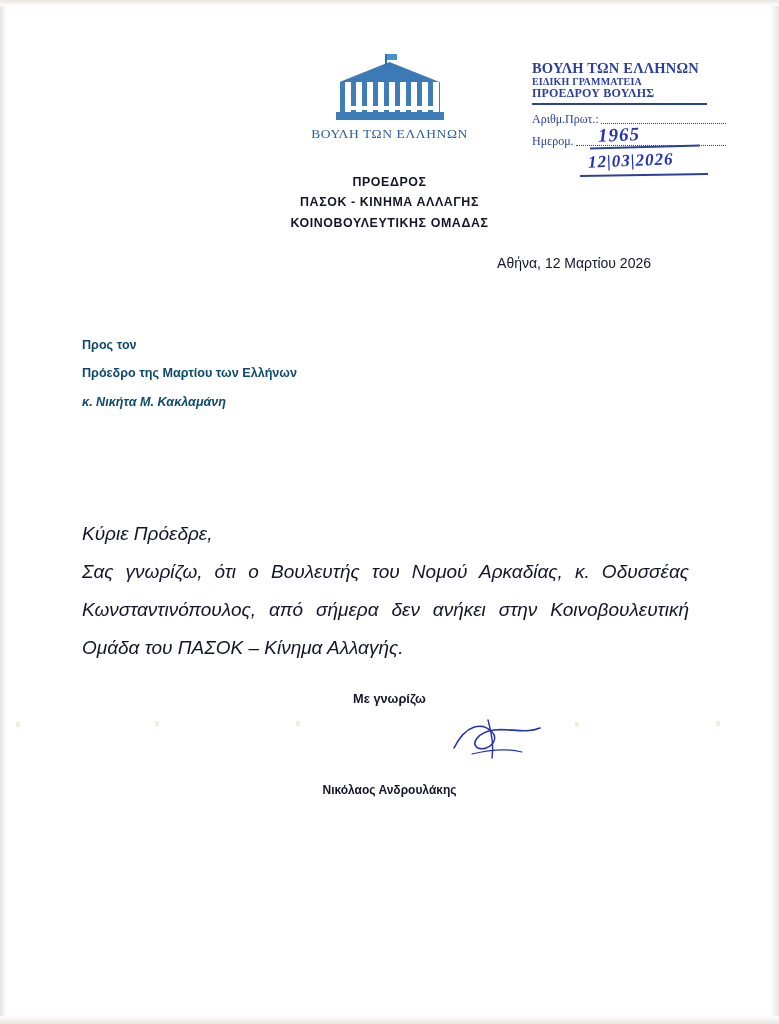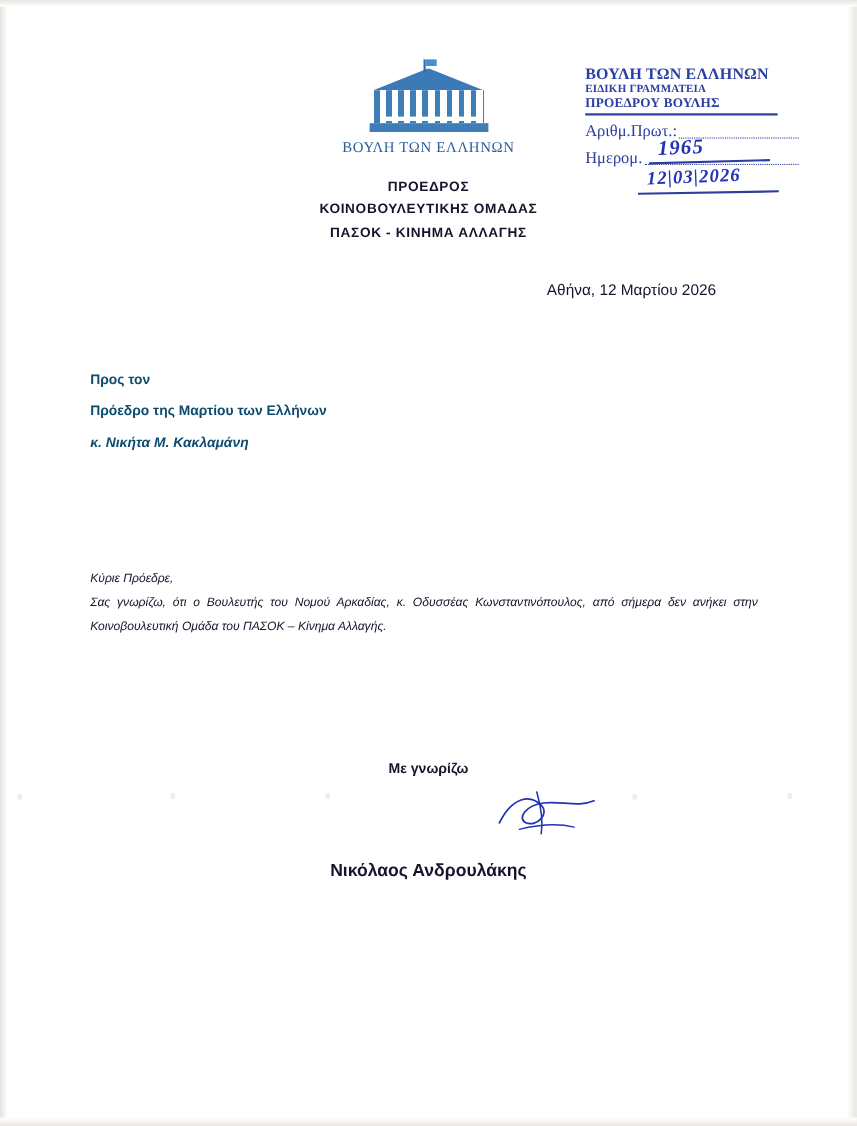--- a/index.html
+++ b/index.html
@@ -140,21 +140,21 @@
     height: 2px;
     background: #2b3fa0;
     margin-top: 2px;
     width: 175px;
   }
   .stamp-field {
     display: flex;
     align-items: flex-end;
     margin-top: 7px;
     font-family: "Liberation Serif", serif;
-    font-size: 15px;
+    font-size: 12px;
     color: #2b3fa0;
     text-align: center;
   }
   .stamp-field .lbl { white-space: nowrap; }
   .stamp-field .dots {
     flex: 1;
     border-bottom: 1px dotted #2b3fa0;
     margin: 0 2px 3px 2px;
     height: 1px;
   }
@@ -189,21 +189,21 @@
     left: 52px; top: 116px;
     width: 128px; height: 2px;
     background: #2b3fa0;
     transform: rotate(-1deg);
   }
 
   
   .title-block {
     position: absolute;
     left: 0; right: 0;
-    top: 160px;
+    top: 172px;
     text-align: center;
     color: #14142b;
     font-size: 12.4px;
     font-weight: bold;
     letter-spacing: 0.6px;
     line-height: 1.65;
   }
 
   
   .placedate {
@@ -226,21 +226,21 @@
     line-height: 2.25;
   }
   .addressee .ln3 { font-style: italic; }
 
   
   .body-text {
     position: absolute;
     left: 82px;
     top: 515px;
     width: 607px;
-    font-size: 11px;
+    font-size: 19px;
     color: #14142b;
     line-height: 2.0;
     font-style: italic;
   }
   .body-text p { margin: 0 0 0 0; }
   .body-text .just {
     text-align: justify;
     text-justify: inter-word;
   }
 
@@ -260,21 +260,21 @@
     top: 718px;
     width: 110px;
     height: 46px;
   }
   .signature svg { display: block; }
   .signer {
     position: absolute;
     left: 0; right: 0;
     top: 783px;
     text-align: center;
-    font-size: 16px;
+    font-size: 12px;
     font-weight: bold;
     color: #14142b;
   }
 
   
   .artifact {
     position: absolute;
     width: 4px;
     height: 5px;
     background: #f2e9d9;
@@ -317,22 +317,22 @@
       </div>
       <div class="handwrite hw-num">1965</div>
       <div class="stamp-underline-1"></div>
       <div class="handwrite hw-date">12|03|2026</div>
       <div class="stamp-underline-2"></div>
     </div>
   </div>
 
   <div class="title-block">
     <div>ΠΡΟΕΔΡΟΣ</div>
+    <div>ΠΑΣΟΚ - ΚΙΝΗΜΑ ΑΛΛΑΓΗΣ</div>
     <div>ΚΟΙΝΟΒΟΥΛΕΥΤΙΚΗΣ  ΟΜΑΔΑΣ</div>
-    <div>ΠΑΣΟΚ - ΚΙΝΗΜΑ ΑΛΛΑΓΗΣ</div>
   </div>
 
   <div class="placedate">Αθήνα,  12 Μαρτίου 2026</div>
 
   <div class="addressee">
     <div>Προς τον</div>
     <div>Πρόεδρο της Μαρτίου των Ελλήνων</div>
     <div class="ln3">κ.  Νικήτα Μ. Κακλαμάνη</div>
   </div>
 

